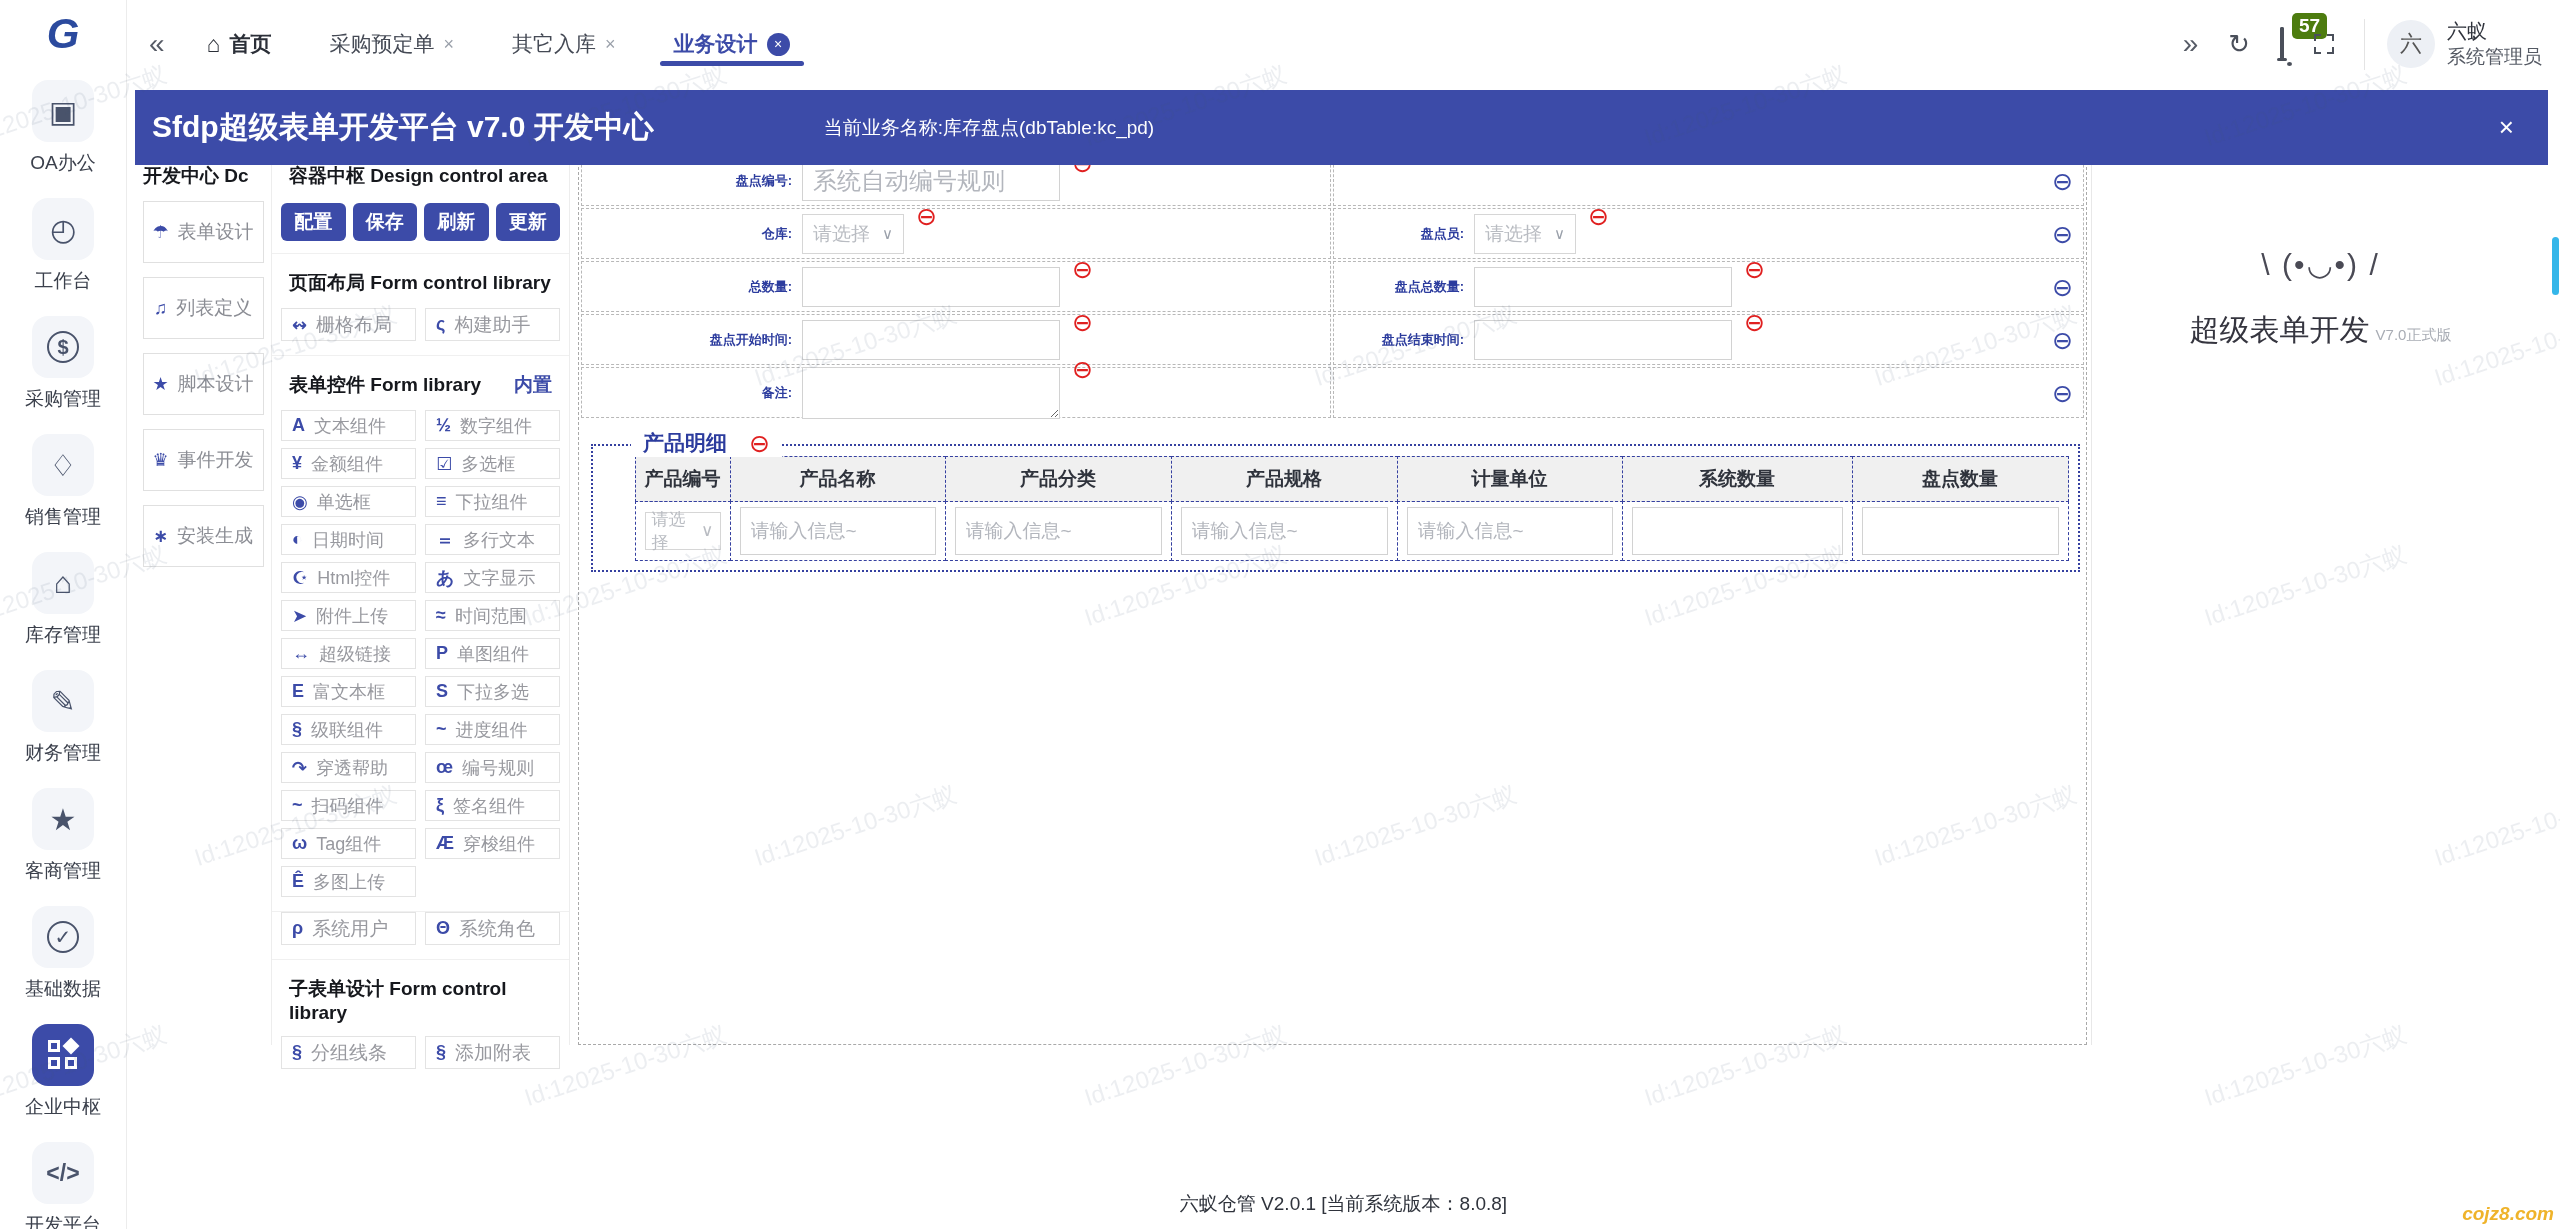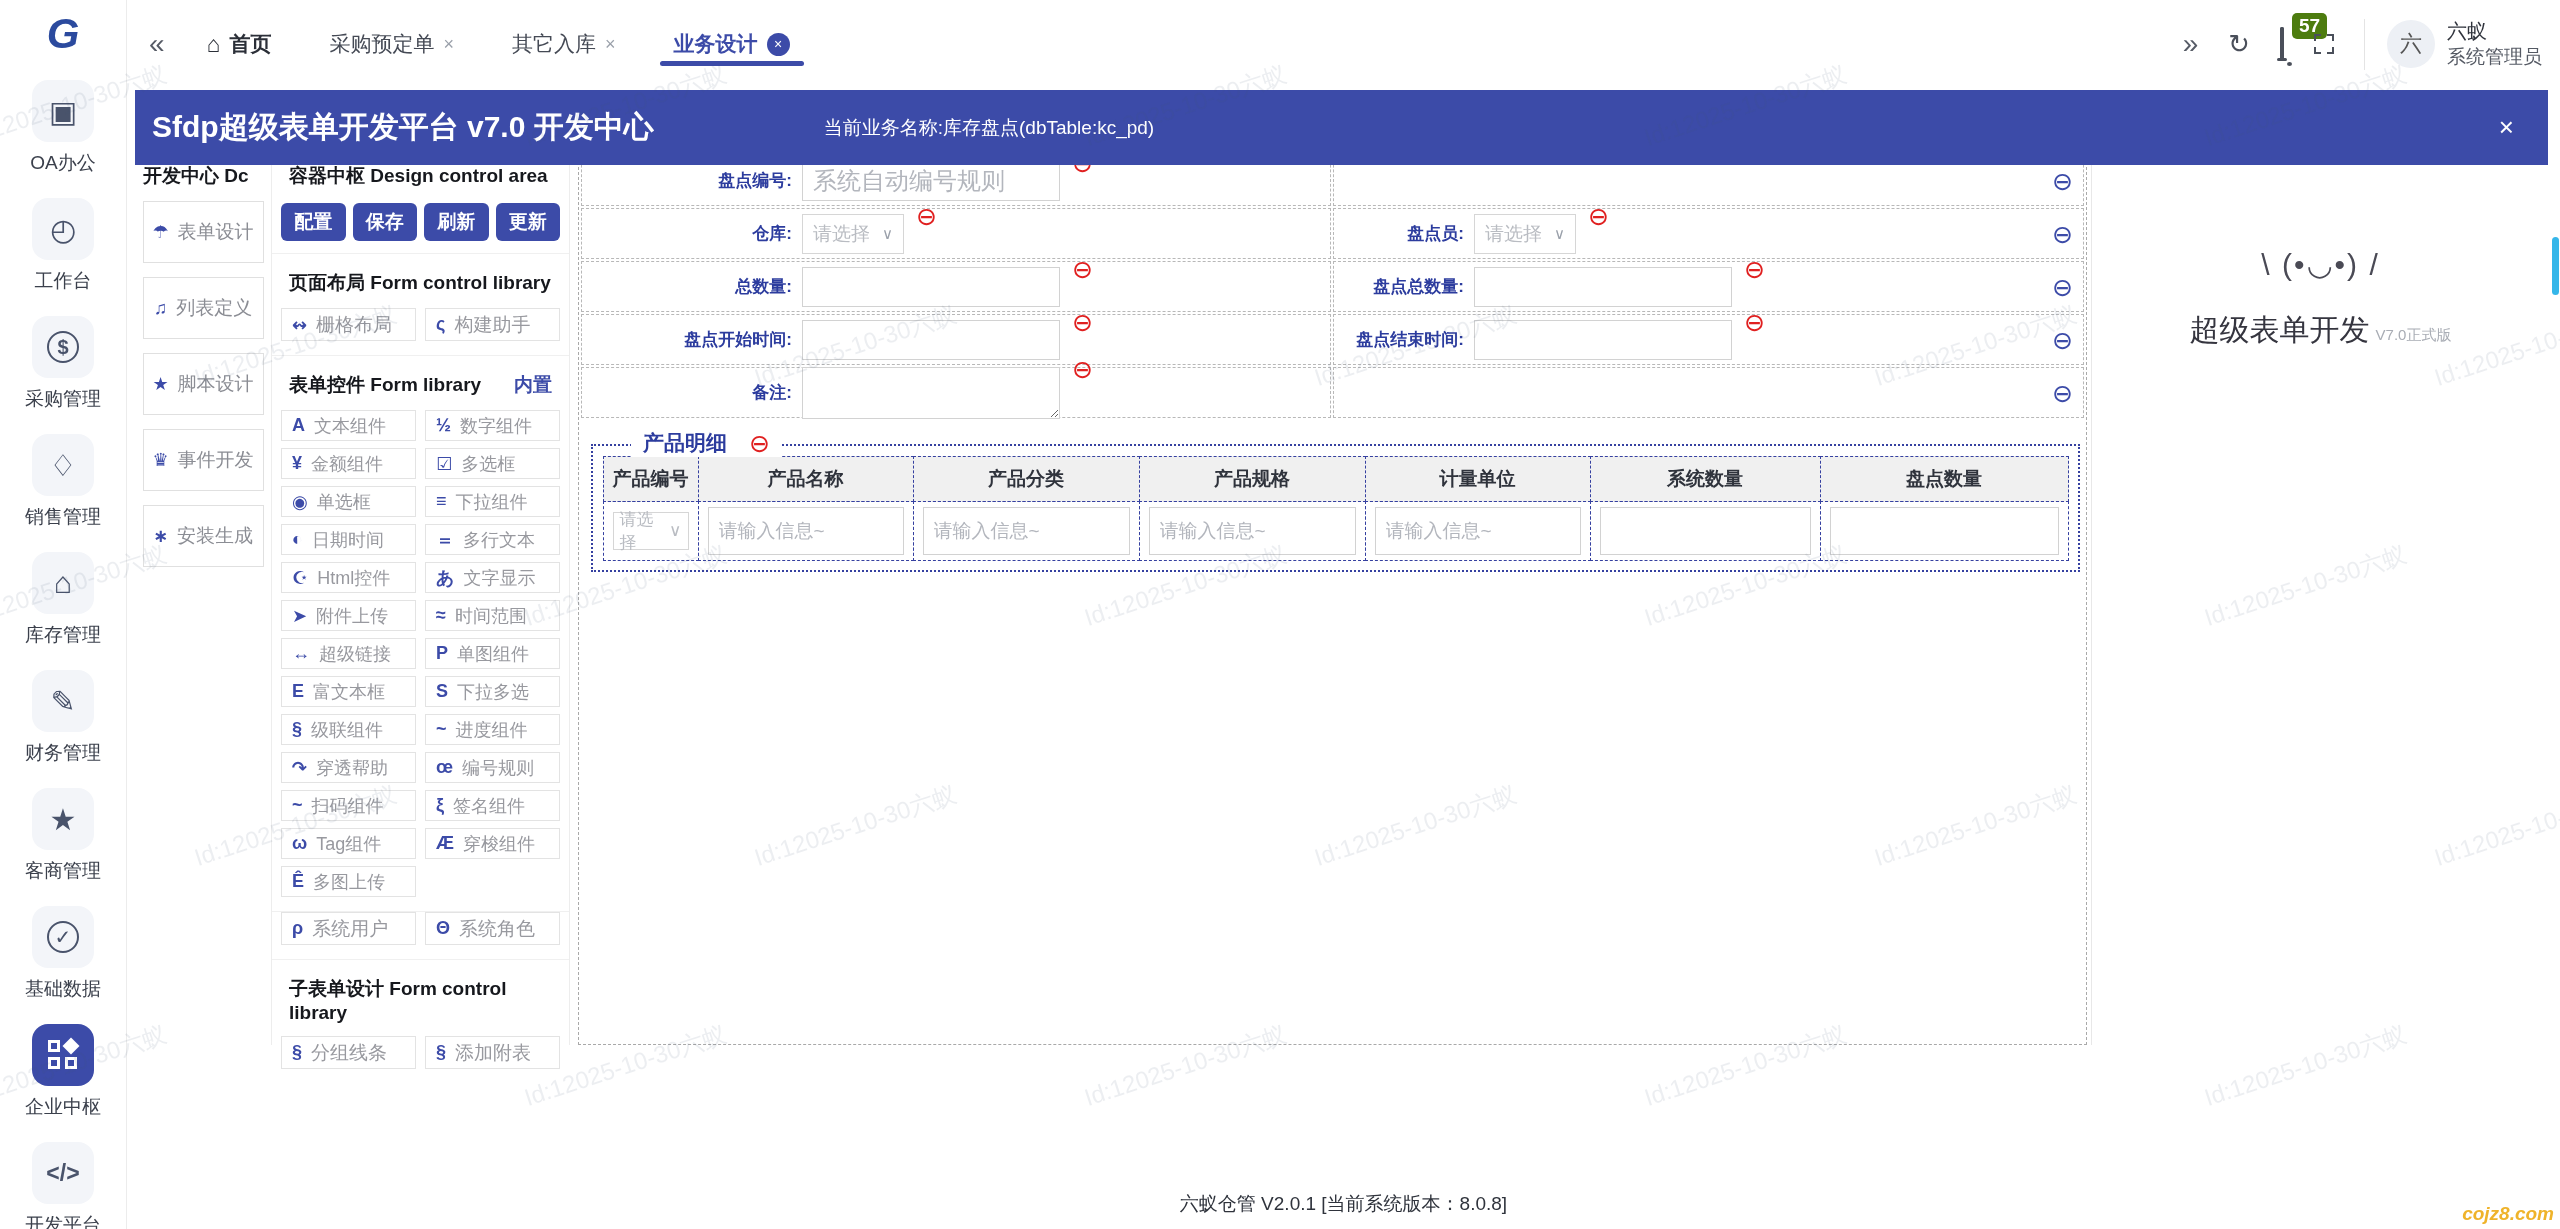--- a/index.html
+++ b/index.html
@@ -94,21 +94,21 @@
   .comp-grid .comp-btn { height:31px; font-size:18px; }
   .badge-inline { float:right; color:#3c4ba8; font-weight:bold; font-size:19px; cursor:pointer; }
 
   
   #canvas { position:absolute; left:578px; top:152px; width:1509px; height:893px;
             border:1px dashed #a9a9a9; background:#fff; padding:2px; z-index:7; }
   .frow { display:flex; gap:2px; margin-bottom:2px; }
   .fcell { position:relative; border:1px dashed #b8b8b8; height:51px; display:flex; align-items:center; }
   .fcell.c1 { flex:0 0 750px; }
   .fcell.c2 { flex:1; }
-  .flabel { font-size:17px; font-weight:bold; color:#2c3c9e; text-align:right; }
+  .flabel { font-size:13px; font-weight:bold; color:#2c3c9e; text-align:right; }
   .c1 .flabel { width:210px; }
   .c2 .flabel { width:130px; }
   .fctl { margin-left:10px; display:flex; align-items:flex-start; }
   .inp { height:40px; width:258px; border:1px solid #d2d2d2; font-size:24px; padding:0 10px;
          color:#333; outline:none; font-family:inherit;}
   .inp::placeholder, .pd-inp::placeholder, textarea::placeholder { color:#b3b6bd; }
   .sel { height:40px; border:1px solid #d6d6d6; color:#b9bcc2; font-size:19px; display:inline-flex;
          align-items:center; padding:0 10px; gap:12px; background:#fff; cursor:pointer; }
   .sel .caret { font-size:15px; color:#9aa0aa; }
   .rm-red { color:#e02020; font-size:25px; line-height:1; margin-left:12px; transform:translateY(-10px);
@@ -116,21 +116,21 @@
   .rm-blue { position:absolute; right:10px; top:50%; transform:translateY(-50%); color:#3c4ba8;
              font-size:25px; cursor:pointer; }
   textarea.inp { height:52px; padding-top:6px; resize:both; }
 
   
   #pd-box { position:relative; margin:26px 4px 0 10px; border:2px dotted #3540a0; padding:10px; }
   #pd-legend { position:absolute; top:-17px; left:38px; background:#fff; padding:0 12px;
                display:flex; align-items:center; gap:22px; }
   #pd-legend .t { color:#2c3c9e; font-size:21px; font-weight:bold; }
   #pd-legend .rm-red { transform:none; margin:0; }
-  .pd-table { display:grid; grid-template-columns:95px 215px 226px 226px 225px 230px 1fr; }
+  .pd-table { display:grid; grid-template-columns:95px 215px 226px 226px 225px 230px 1fr;margin-left:32px; }
   .pd-h { background:#f0f0f0; border:1px dashed #3540a0; margin:-0.5px; height:46px; display:flex;
           align-items:center; justify-content:center; font-size:19px; color:#2f333c; font-weight:bold;}
   .pd-c { border:1px dashed #3540a0; margin:-0.5px; height:60px; display:flex; align-items:center;
           padding:0 9px; }
   .pd-inp { width:100%; height:48px; border:1px solid #d2d2d2; font-size:19px; padding:0 10px;
             outline:none; font-family:inherit; }
   .pd-sel { width:100%; height:38px; border:1px solid #d6d6d6; color:#b9bcc2; font-size:17px;
             display:flex; align-items:center; justify-content:space-between; padding:0 6px; background:#fff;}
 
   

